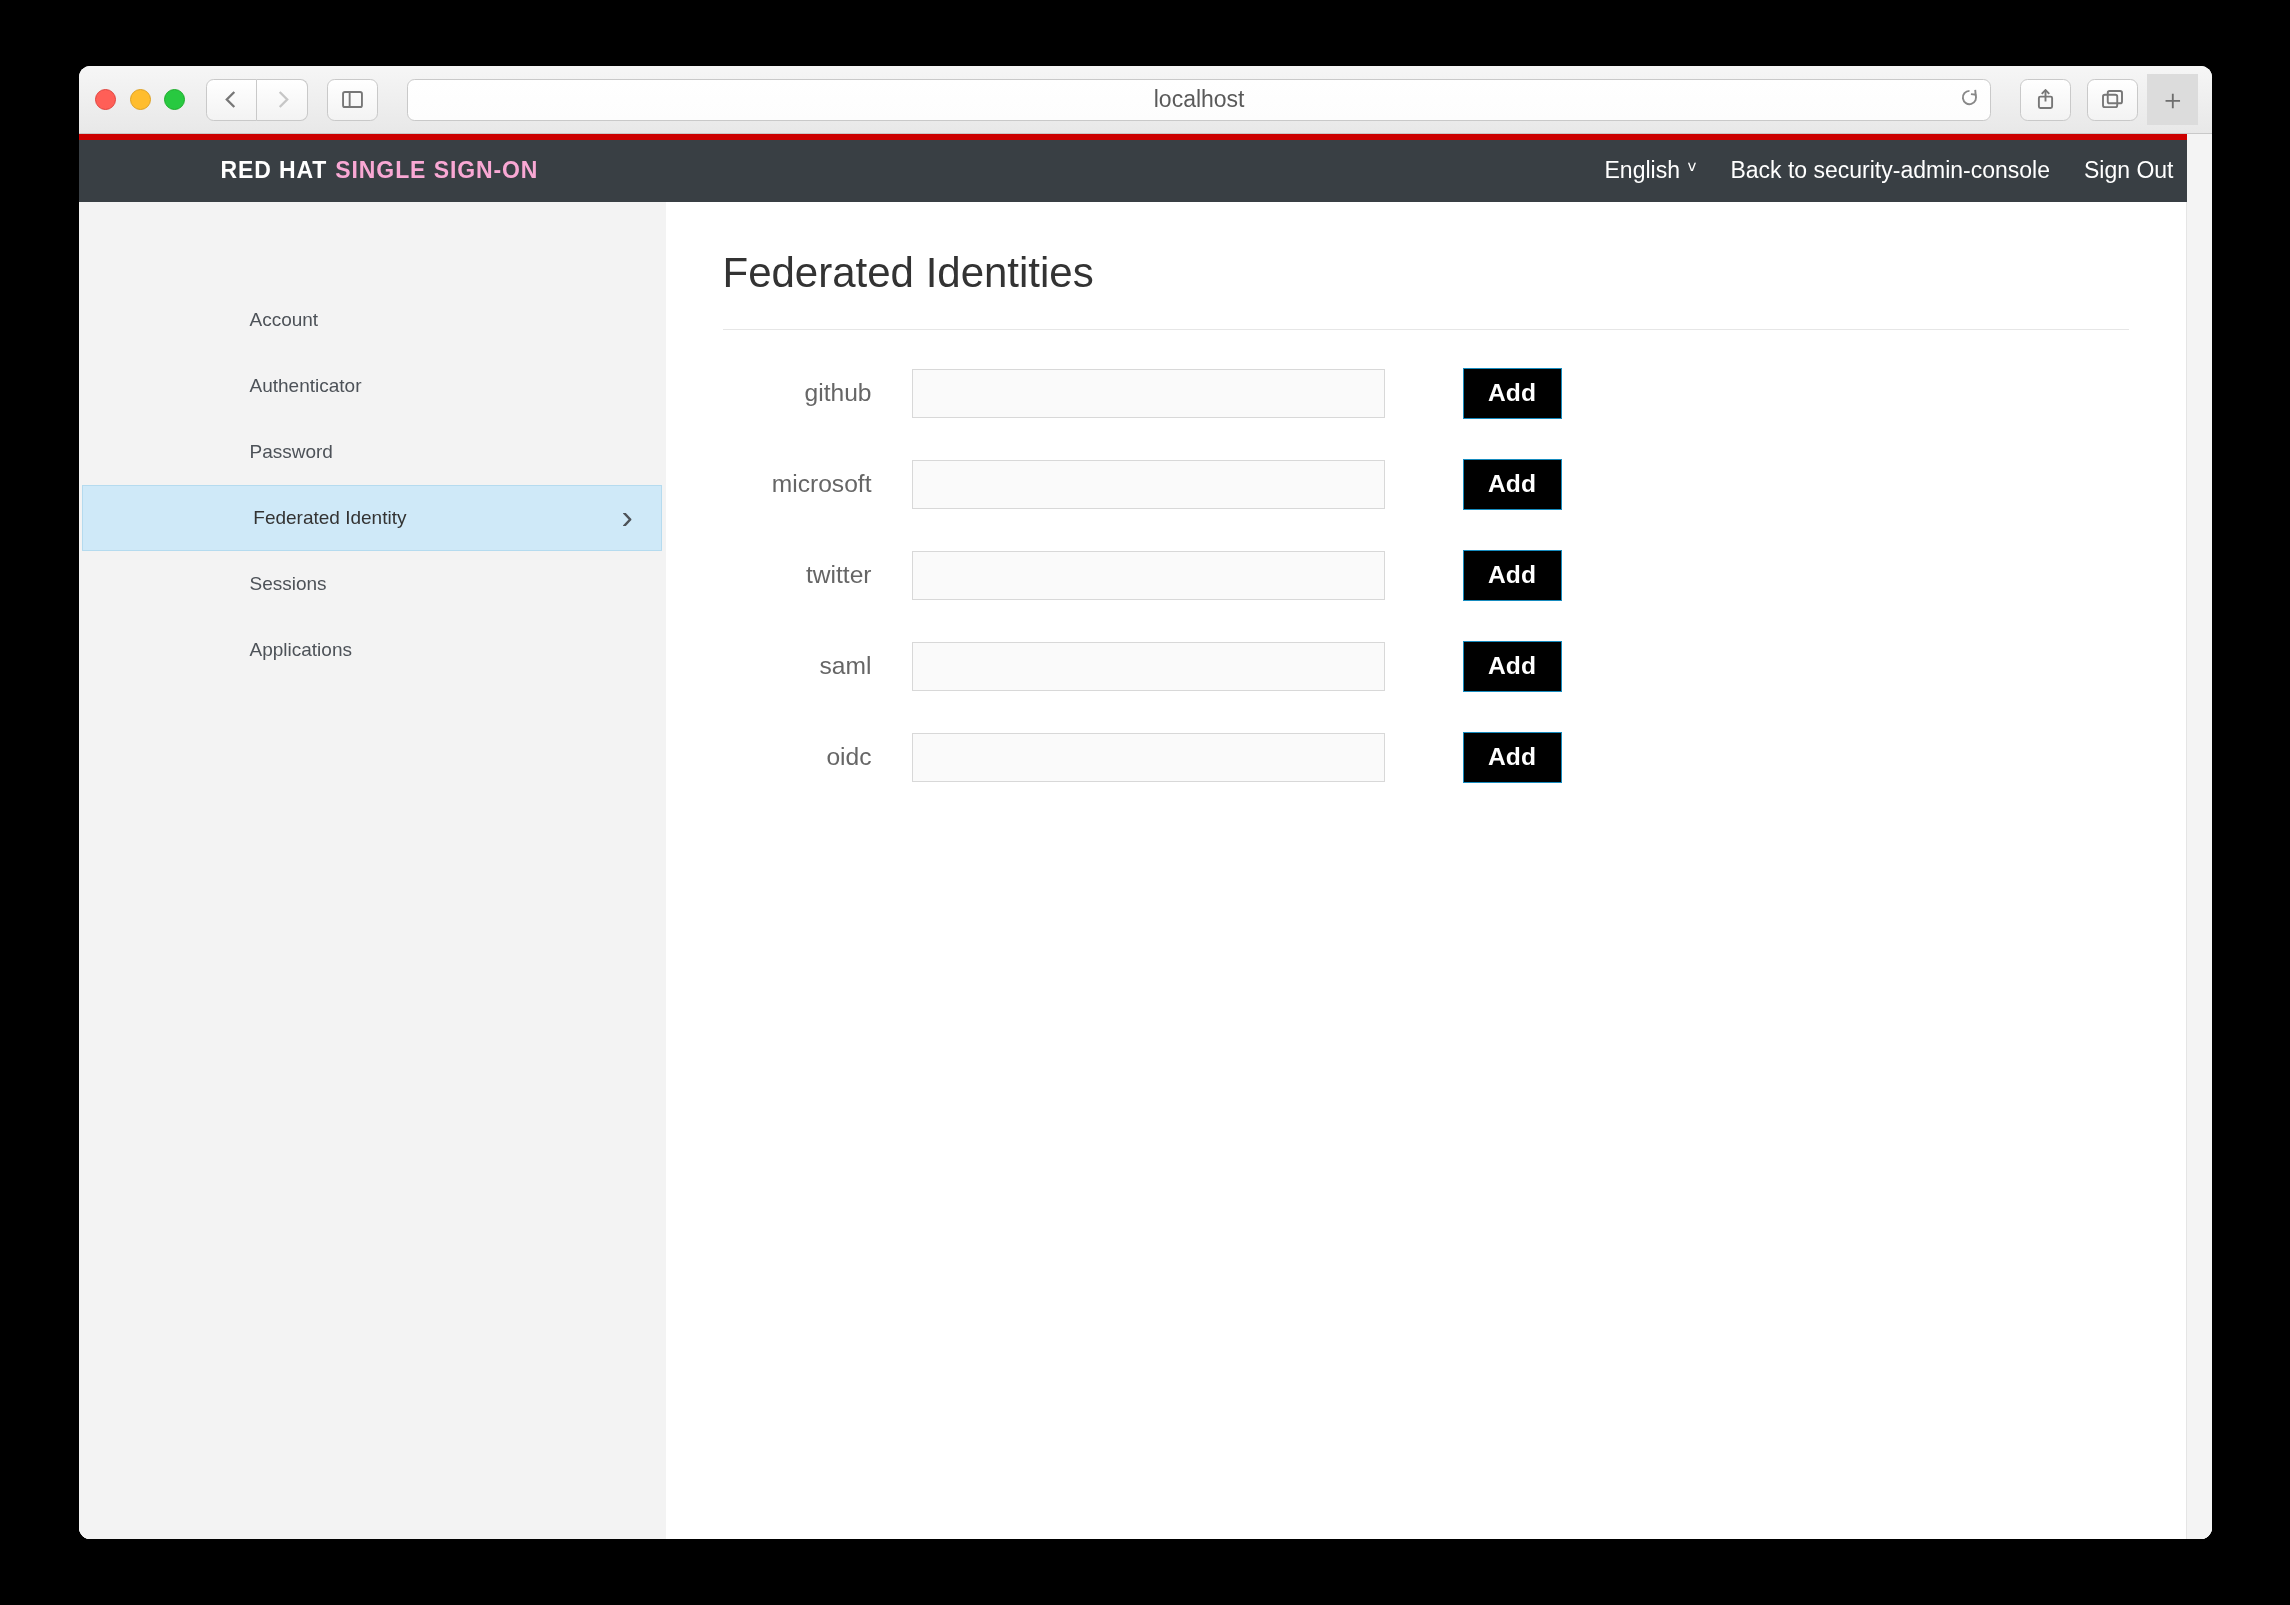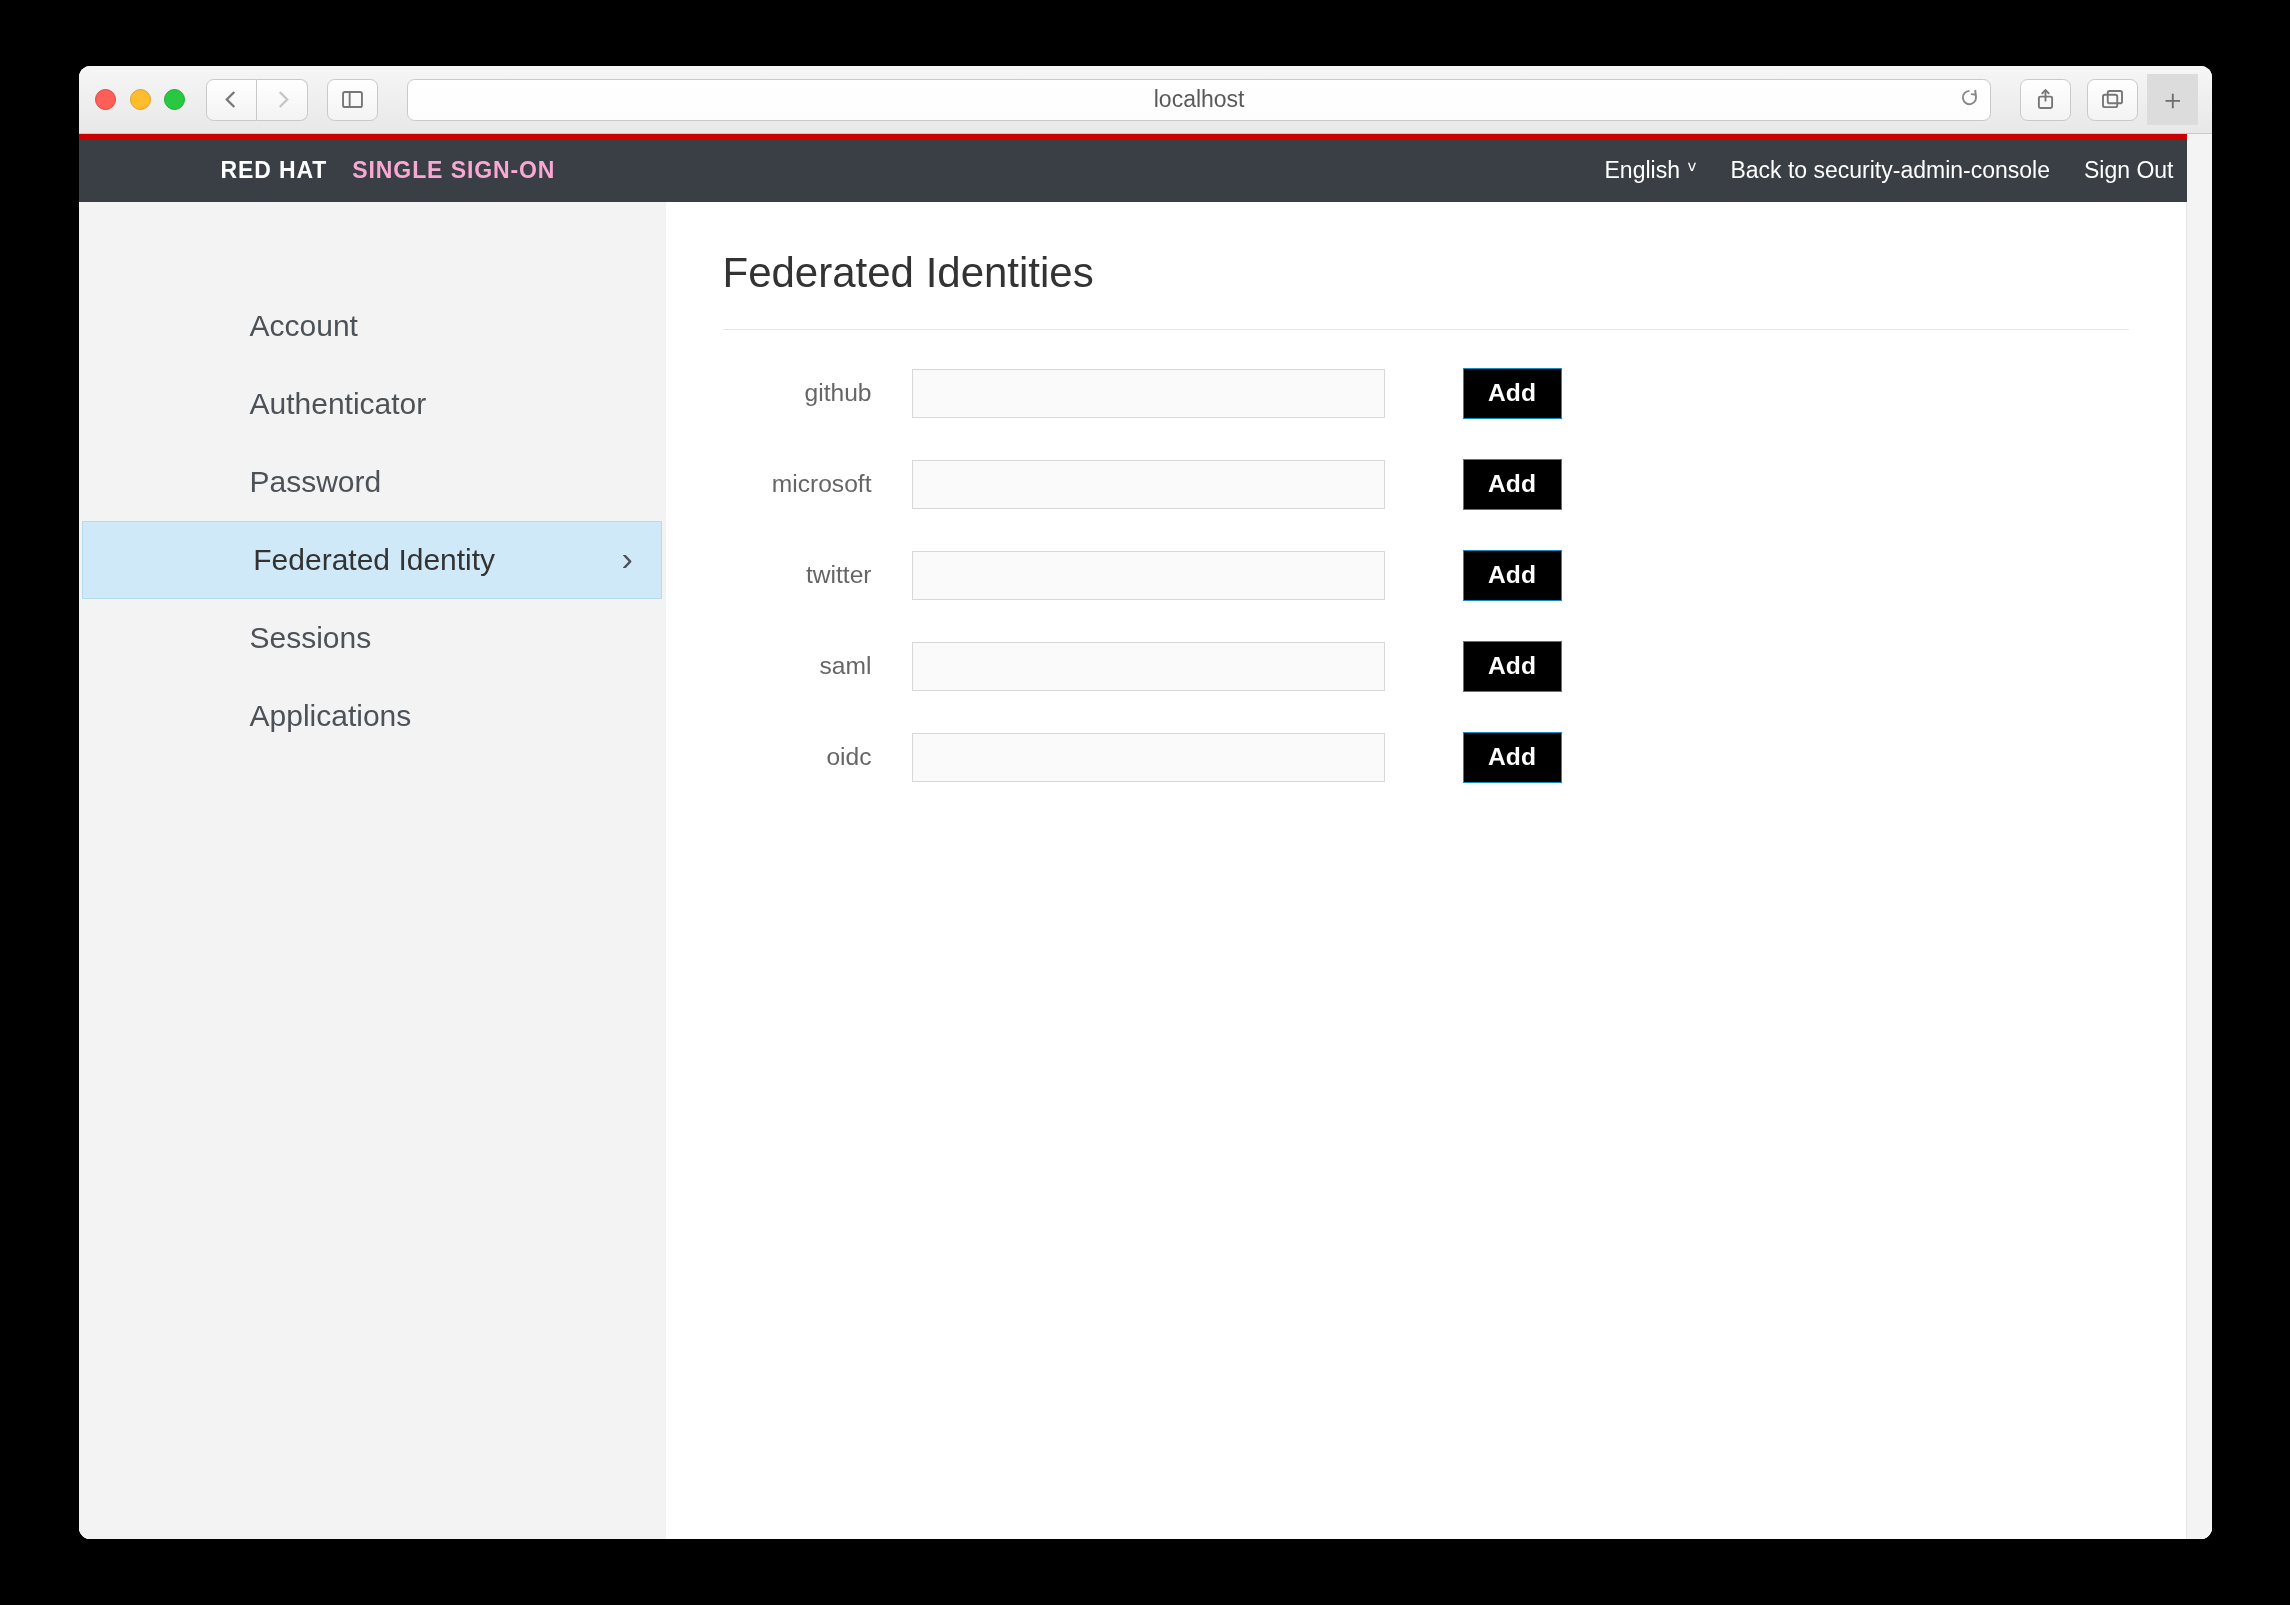--- a/index.html
+++ b/index.html
@@ -23,31 +23,31 @@
     .tb-btn.single { border-radius:7.6px; }
     .addr { flex:1; margin:0 23px; height:42px; background:linear-gradient(#ffffff,#fdfdfd); border:0.9px solid #c9c9c9; border-radius:7.6px; display:flex; align-items:center; justify-content:center; position:relative; color:#5a5a5a; font-size:23px; }
     .addr .reload { position:absolute; right:11.4px; color:#7a7a7a; }
     .tab-plus { width:51px; height:51px; background:#dcdcdc; display:flex; align-items:center; justify-content:center; color:#6e6e6e; font-size:28px; margin-left:3.8px; }
     
     .viewport { flex:1; display:flex; flex-direction:column; position:relative; }
     .viewport::after { content:""; position:absolute; right:0; top:0; bottom:0; width:24.6px; background:#f4f4f4; }
     .red-strip { height:5.7px; background:#c00; width:100%; }
     
     .app-header { height:62px; background:#393f44; display:flex; align-items:center; padding:0 38px 0 142px; color:#fff; font-size:23px; }
-    .brand { display:flex; align-items:baseline; gap:25px; font-size:23px; letter-spacing:0.9px; }
+    .brand { display:flex; align-items:baseline; gap:8px; font-size:23px; letter-spacing:0.9px; }
     .brand .redhat { font-weight:700; }
     .brand .sso { font-weight:700; color:#f9a8d4; }
     .header-spacer { flex:1; }
     .header-link { color:#fff; margin-left:34px; font-size:23px; cursor:pointer; }
     .lang { display:flex; align-items:flex-start; gap:7.6px; }
     .lang-caret { font-size:15px; }
     
     .body { flex:1; display:flex; background:#fff; }
     .sidebar { width:587px; background:#f3f3f3; padding-top:85px; }
-    .side-item { padding:21px 0 21px 170px; font-size:30px; color:#4d5258; cursor:pointer; border:0.9px solid transparent; }
+    .side-item { padding:21px 0 21px 170px; font-size:19px; color:#4d5258; cursor:pointer; border:0.9px solid transparent; }
     .side-item.active { background:#cfe9f8; border:0.9px solid #b5dbef; font-weight:400; color:#333; position:relative; margin:0 3.8px; }
     .side-item.active::after { content:"›"; position:absolute; right:28px; top:50%; transform:translateY(-54%); color:#4d5258; font-size:34px; font-weight:400; }
     .main { flex:1; padding:47px 57px 0 57px; background:#fff; margin-right:24.6px; border-right:0.9px solid #e5e5e5; }
     .page-title { font-size:42px; color:#333; font-weight:400; margin-bottom:32px; }
     .divider { border:none; border-top:0.9px solid #e6e6e6; margin-bottom:38px; }
     .row { display:flex; align-items:center; margin-bottom:40px; }
     .row-label { width:189px; text-align:right; padding-right:40px; color:#666; font-size:24.6px; }
     .row-input { width:473px; height:49px; background:#fafafa; border:0.9px solid #d8d8d8; }
     .row-btn { margin-left:78px; height:51px; padding:0 24.6px; background:#000000; color:#fff; border:0.9px solid #168bbe; font-size:24.6px; font-weight:700; cursor:pointer;text-align:right; }
   </style>

